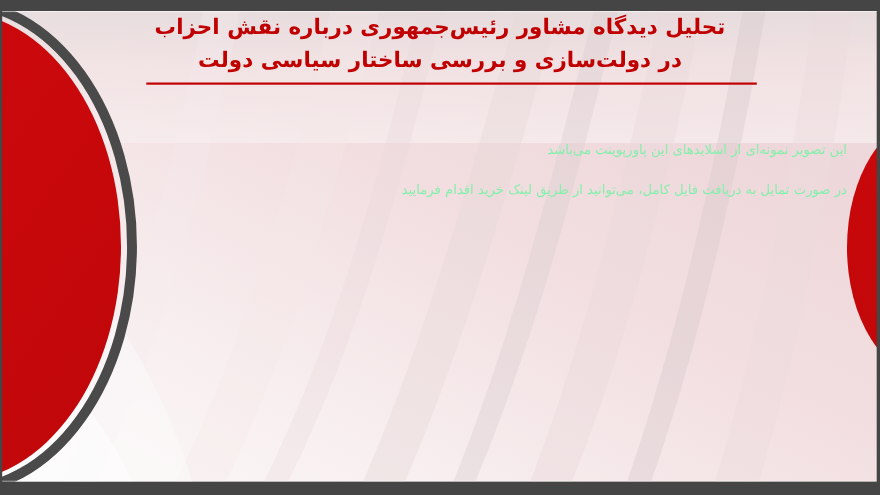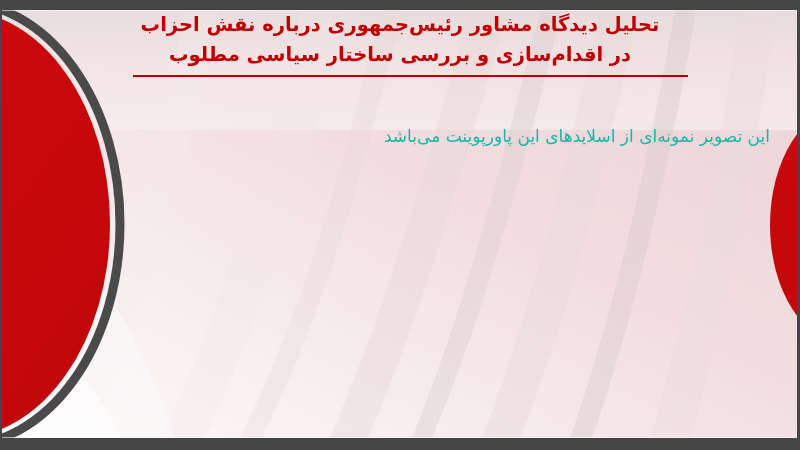--- a/index.html
+++ b/index.html
@@ -58,22 +58,22 @@
   .body-block {
     position: absolute;
     right: 30px;
     top: 118px;
     width: 740px;
     text-align: right;
     direction: rtl;
     z-index: 40;
   }
   .body-line {
-    color: #14b8a6;
-    font-size: 17px;
+    color: #86efac;
+    font-size: 12px;
     line-height: 36px;
     white-space: nowrap;
     font-weight: normal;
   }
 
   
   .frame-bar {
     position: absolute;
     left: 0;
     width: 800px;
@@ -167,21 +167,22 @@
 
   <div class="frame-bar top"></div>
   <div class="frame-bar bottom"></div>
   <div class="frame-edge left"></div>
   <div class="frame-edge right"></div>
   <div class="hairline top"></div>
   <div class="hairline bottom"></div>
 
   <div class="title-block">
     <div class="title-line">تحلیل دیدگاه مشاور رئیس‌جمهوری درباره نقش احزاب</div>
-    <div class="title-line">در اقدام‌سازی و بررسی ساختار سیاسی مطلوب</div>
+    <div class="title-line">در دولت‌سازی و بررسی ساختار سیاسی دولت</div>
   </div>
   <div class="title-rule"></div>
 
   <div class="body-block">
     <div class="body-line">این تصویر نمونه‌ای از اسلایدهای این پاورپوینت می‌باشد</div>
+    <div class="body-line">در صورت تمایل به دریافت فایل کامل، می‌توانید از طریق لینک خرید اقدام فرمایید</div>
   </div>
 
 </div>
 
 </body></html>

